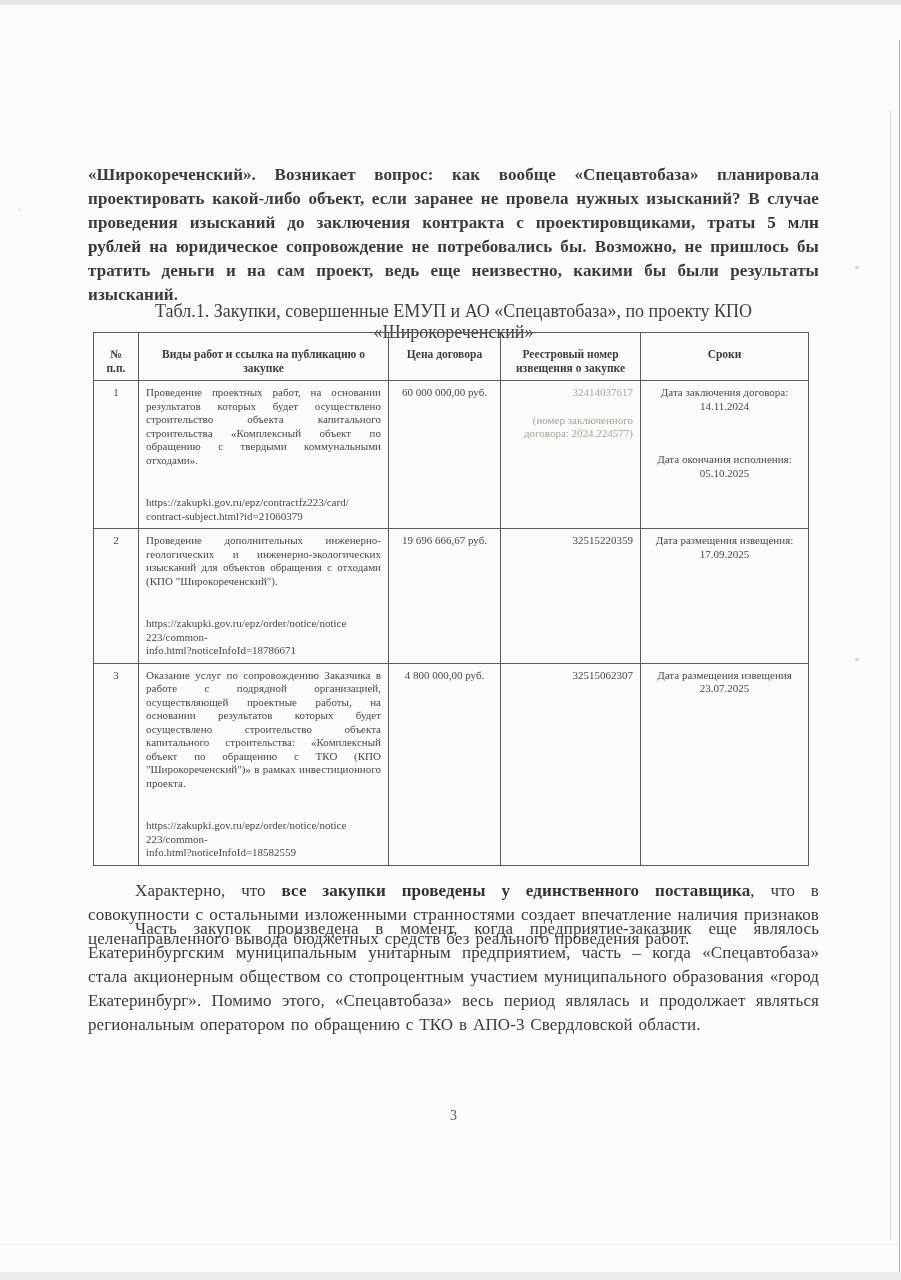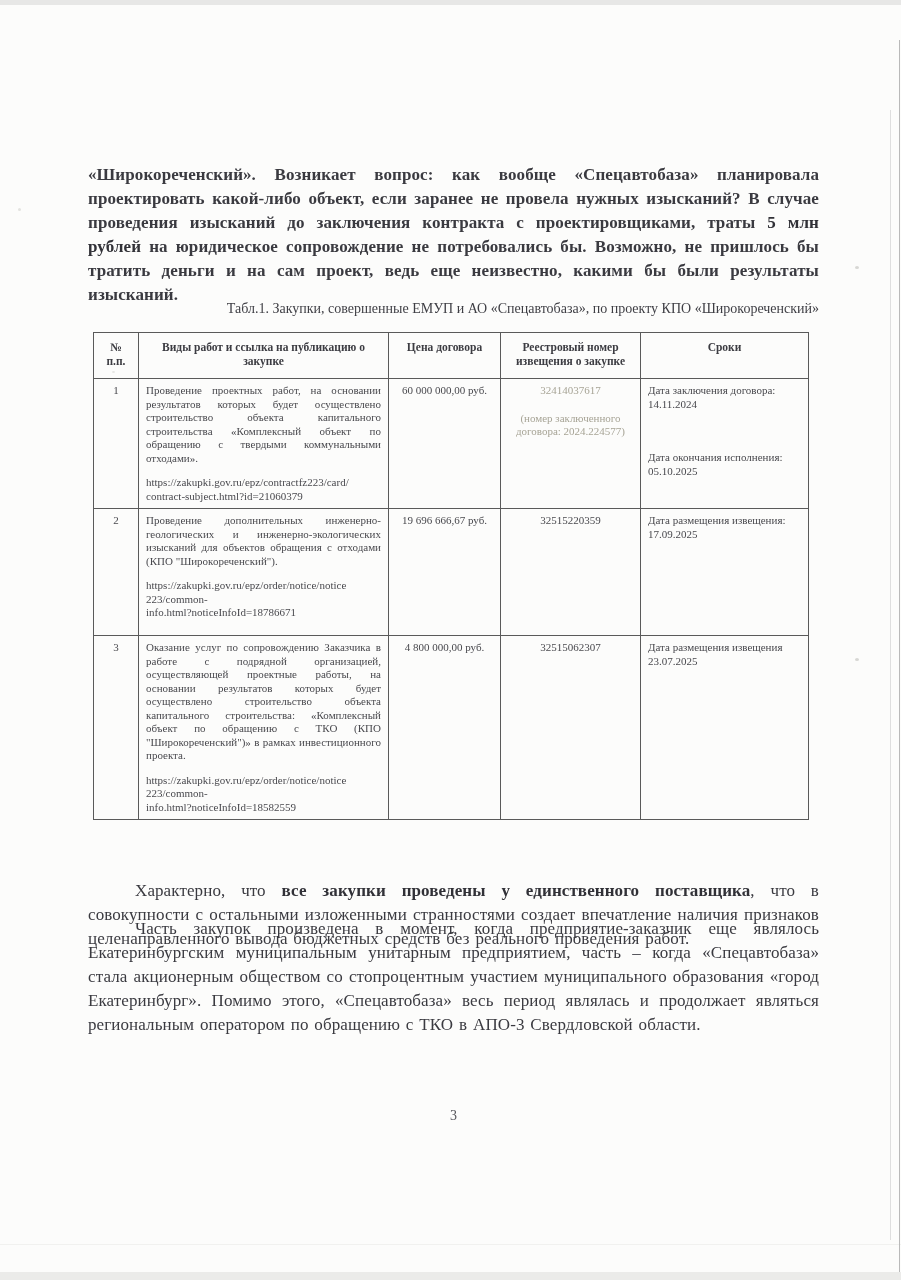--- a/index.html
+++ b/index.html
@@ -30,51 +30,51 @@
     letter-spacing:0.1px;
     word-spacing:1.5px;
   }
   .body-par b{color:#313137;}
   .p1{top:163px;font-weight:bold;}
   .p2{top:879px;text-indent:47px;}
   .p3{top:917px;text-indent:47px;}
 
   .tbl-caption{
     position:absolute;left:88px;top:301px;width:731px;
-    font-size:14px;text-align:right;color:#3e3e44;
+    font-size:18px;text-align:center;color:#3e3e44;
   }
 
   table.proc{
     position:absolute;left:93px;top:332px;
     width:715px;border-collapse:collapse;table-layout:fixed;
     font-size:11px;line-height:13.5px;color:#49494e;
   }
   table.proc td,table.proc th{
     border:1px solid #5a5a5a;
     vertical-align:top;
     padding:5px 7px;
     font-weight:normal;
   }
   table.proc th{
     font-weight:bold;text-align:center;color:#3c3c42;
-    font-size:11.5px;line-height:14px;padding-top:7px;
+    font-size:11.5px;line-height:14px;padding-top:14px;
   }
   tr.hdr{height:46px;}
   tr.r1{height:127px;}
   tr.r2{height:127px;}
   tr.r3{height:172px;}
   tr.total{height:24px;}
   td.cell-num{text-align:center;}
   td.cell-work{text-align:justify;}
-  .work-link{margin-top:11px;word-break:break-all;text-align:left;}
+  .work-link{margin-top:29px;word-break:break-all;text-align:left;}
   td.cell-price{text-align:center;}
-  td.cell-reg{text-align:center;}
+  td.cell-reg{text-align:right;}
   .reg-note{margin-top:14px;color:#a7a496;line-height:13px;}
   .reg-faded{color:#a7a496;}
-  td.cell-dates{margin-top:16px;}
+  td.cell-dates{text-align:center;margin-top:16px;}
   .date-second{margin-top:40px;}
   td.total-label{text-align:right;font-weight:bold;color:#3c3c42;padding-top:3px;padding-bottom:3px;}
   td.total-value{text-align:left;font-weight:bold;color:#3c3c42;padding-top:3px;padding-bottom:3px;}
 
   .page-number{
     position:absolute;left:88px;top:1108px;width:731px;
     text-align:center;font-size:14px;color:#55555a;
   }
 </style>
 </head>

